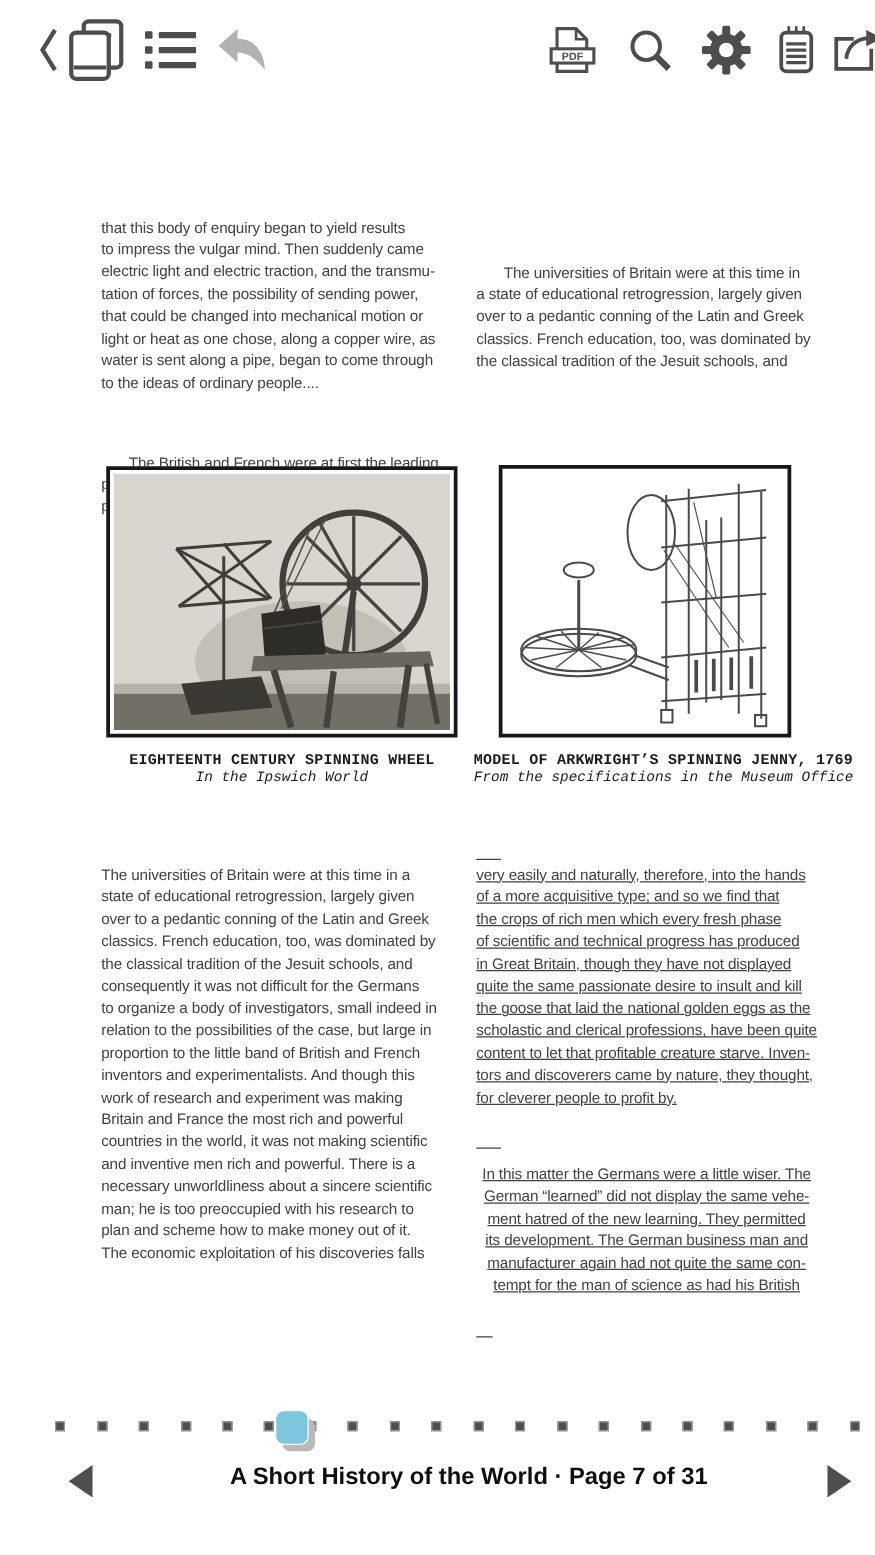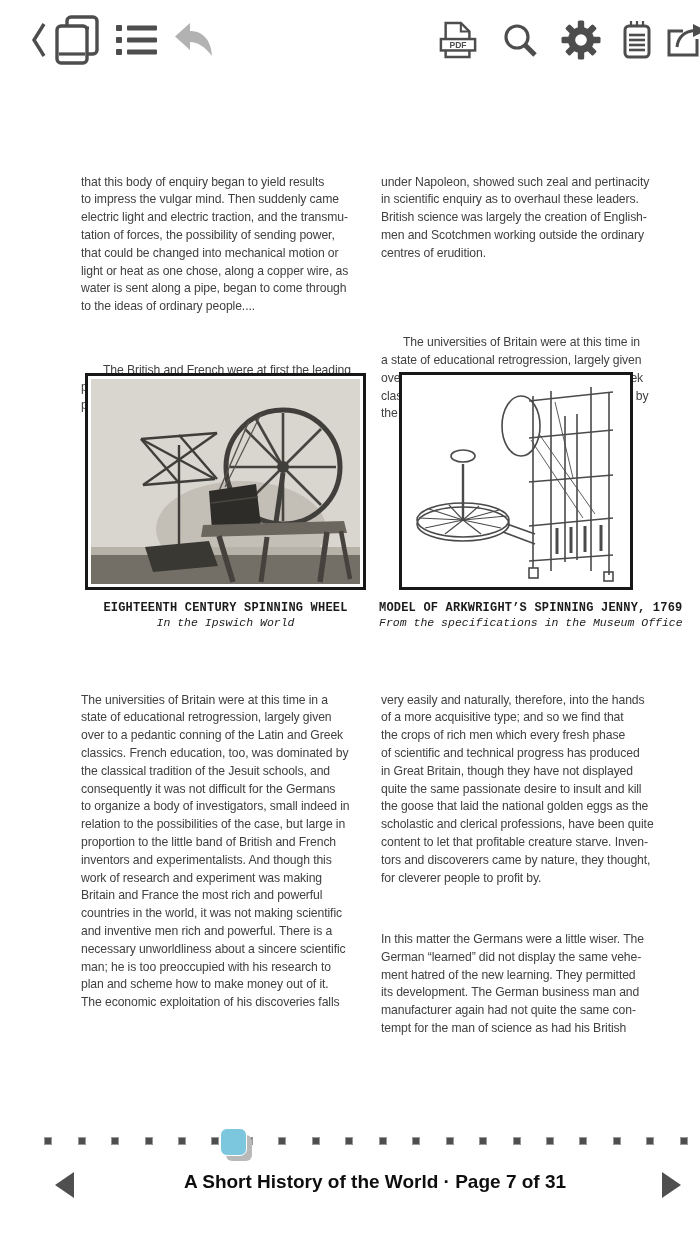--- a/index.html
+++ b/index.html
@@ -9,21 +9,21 @@
   
   .tb-btn { position:absolute; display:flex; align-items:center; justify-content:center; cursor:pointer; }
   .tb-btn svg { display:block; }
 
   
   .col { position:absolute; color:#414141; font-size:12.2px; line-height:17.8px; letter-spacing:-0.1px; white-space:pre; }
   .col p { white-space:pre; }
   .indent { text-indent:22px; }
   .g10 { margin-top:10px; }
   .g36 { margin-top:36px; }
-  .g8  { margin-top:8px; }
+  .g8  { margin-top:8px;text-align:center; }
 
   
   .figure { position:absolute; border:3px solid #171717; background:#ffffff; padding:3px; }
   .figure svg { display:block; }
   .caption { position:absolute; text-align:center; font-family:Liberation Mono, monospace; color:#1b1b1b; }
   .caption .cap-main { font-weight:bold; font-size:12px; letter-spacing:0.2px; white-space:nowrap; }
   .caption .cap-sub  { font-style:italic; font-size:11.5px; margin-top:1px; white-space:nowrap; }
 
   
   .dot { position:absolute; top:0; width:8px; height:8px; background:#4e4e4e; border:1px solid #9a9a9a; }
@@ -156,25 +156,20 @@
 that could be changed into mechanical motion or
 light or heat as one chose, along a copper wire, as
 water is sent along a pipe, began to come through
 to the ideas of ordinary people....</p>
       <p class="indent g10">The British and French were at first the leading
 peoples in this great proliferation of knowledge; but
 presently the Germans, who had learnt humility</p>
     </div>
 
     <div class="col" style="left:356px; top:138px;">
-      <p>under Napoleon, showed such zeal and pertinacity
-in scientific enquiry as to overhaul these leaders.
-British science was largely the creation of English-
-men and Scotchmen working outside the ordinary
-centres of erudition.</p>
       <p class="indent g36">The universities of Britain were at this time in
 a state of educational retrogression, largely given
 over to a pedantic conning of the Latin and Greek
 classics. French education, too, was dominated by
 the classical tradition of the Jesuit schools, and</p>
     </div>
 
     <div class="figure" style="left:60px; top:373px; width:281px; height:217px;">
       <svg width="269" height="205" viewBox="0 0 269 205">
         <rect x="0" y="0" width="269" height="205" fill="#d9d6cf"></rect>
@@ -301,21 +296,21 @@
 work of research and experiment was making
 Britain and France the most rich and powerful
 countries in the world, it was not making scientific
 and inventive men rich and powerful. There is a
 necessary unworldliness about a sincere scientific
 man; he is too preoccupied with his research to
 plan and scheme how to make money out of it.
 The economic exploitation of his discoveries falls</p>
     </div>
 
-    <div class="col" style="left:356px; top:656px;">
+    <div class="col" style="left:356px; top:656px;text-decoration:underline;">
       <p>very easily and naturally, therefore, into the hands
 of a more acquisitive type; and so we find that
 the crops of rich men which every fresh phase
 of scientific and technical progress has produced
 in Great Britain, though they have not displayed
 quite the same passionate desire to insult and kill
 the goose that laid the national golden eggs as the
 scholastic and clerical professions, have been quite
 content to let that profitable creature starve. Inven-
 tors and discoverers came by nature, they thought,

